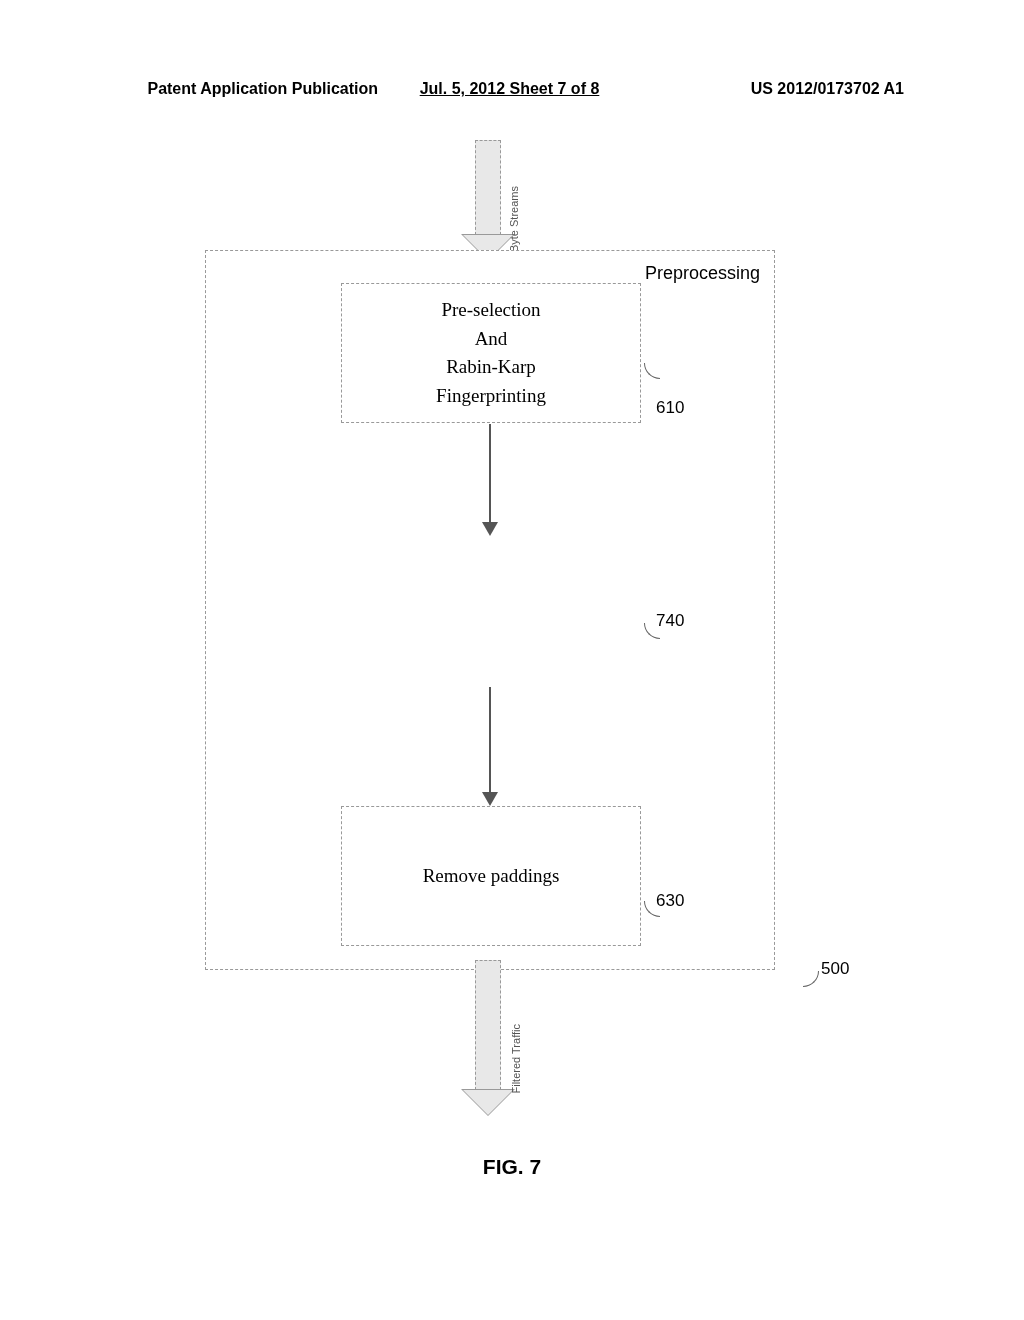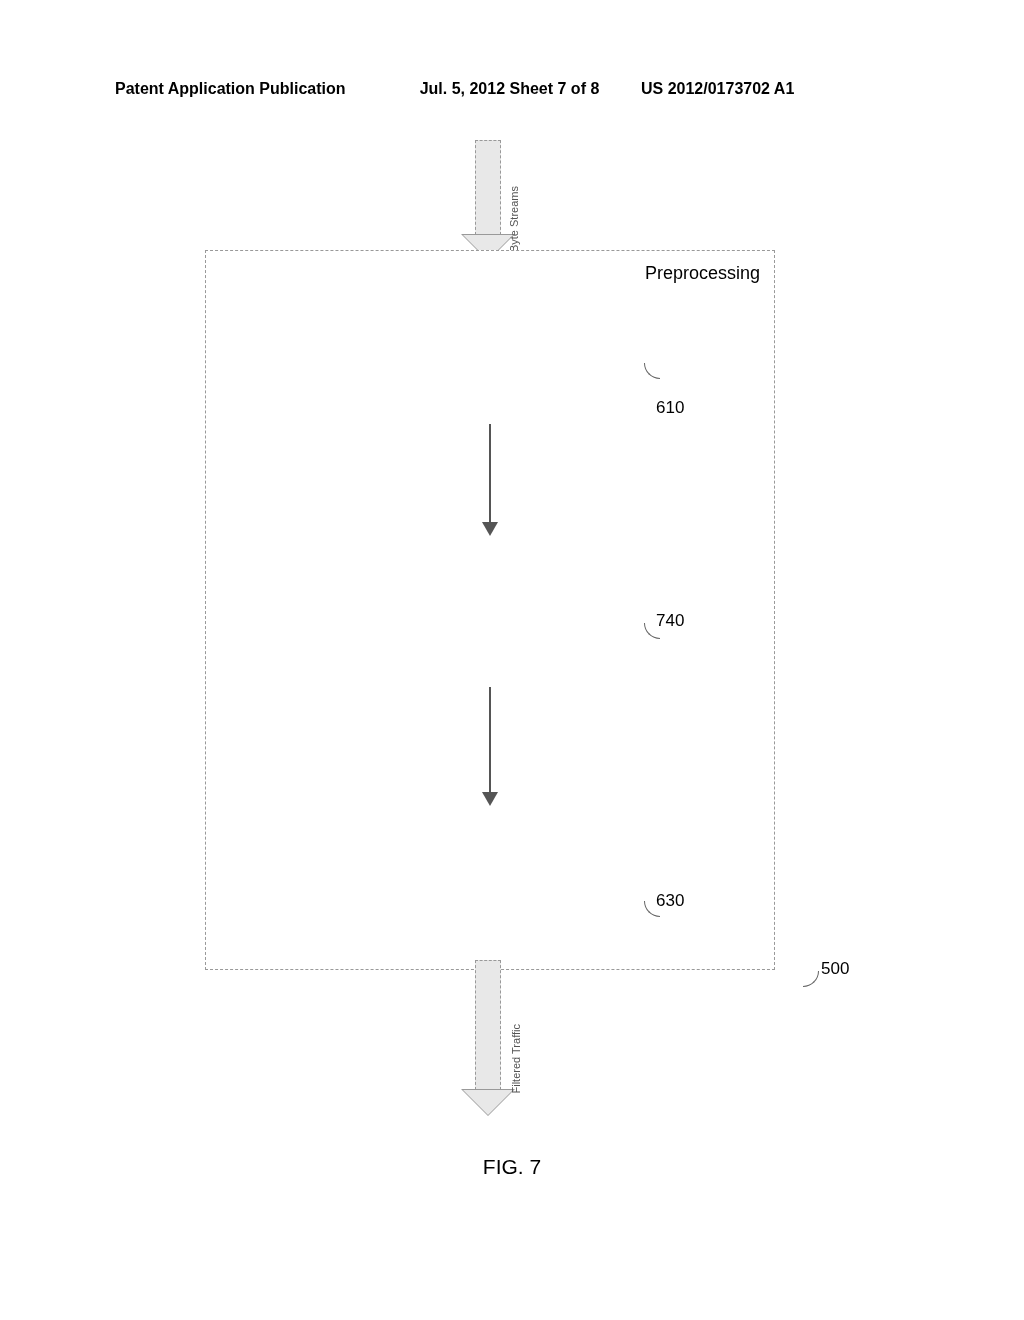--- a/index.html
+++ b/index.html
@@ -15,23 +15,23 @@
       top: 80px;
       left: 0;
       right: 0;
       display: flex;
       justify-content: space-between;
       padding: 0 120px 0 115px;
       font-family: Arial, sans-serif;
       font-weight: bold;
       font-size: 16px;
     }
-    .header-left { flex: 1; text-align: left; }
-    .header-center { flex: 1; text-align: center; }
-    .header-right { flex: 1; text-align: left; }
+    .header-left { flex: 1; text-align: right; }
+    .header-center { flex: 1; text-align: center; text-decoration: underline; }
+    .header-right { flex: 1; text-align: right; }
     .diagram-area {
       position: absolute;
       top: 140px;
       left: 150px;
       width: 700px;
       height: 1000px;
     }
     
     .input-arrow {
       position: absolute;
@@ -227,21 +227,21 @@
       color: #555;
     }
     
     .fig-label {
       position: absolute;
       top: 1155px;
       left: 0;
       width: 1024px;
       text-align: center;
       font-family: Arial, sans-serif;
-      font-weight: normal;
+      font-weight: bold;
       font-size: 21px;
     }
   </style>
 </head>
 <body>
 
 <div class="header">
   <div class="header-left">Patent Application Publication</div>
   <div class="header-center">Jul. 5, 2012    Sheet 7 of 8</div>
   <div class="header-right">US 2012/0173702 A1</div>
@@ -252,36 +252,45 @@
   <div class="input-arrow">
     <div class="input-arrow-shaft"></div>
     <div class="input-arrow-head-outline"></div>
     <div class="input-arrow-head"></div>
     <div class="arrow-label-top">Byte Streams</div>
   </div>
 
   <div class="preproc-box">
     <div class="preproc-title">Preprocessing</div>
 
+    <div class="step-box box1">
+      <span style="white-space:pre-line">Pre-selection
+And
+Rabin-Karp
+Fingerprinting</span>
+    </div>
     <div class="ref ref-610">610</div>
     <div class="leader leader-610"></div>
 
     <div class="conn-arrow conn1">
       <div class="conn-line"></div>
         <div class="conn-head"></div>
     </div>
 
     <div class="ref ref-620">740</div>
     <div class="leader leader-620"></div>
 
     <div class="conn-arrow conn2">
       <div class="conn-line"></div>
         <div class="conn-head"></div>
     </div>
 
+    <div class="step-box box3">
+      <span style="white-space:pre-line">Remove paddings</span>
+    </div>
     <div class="ref ref-630">630</div>
     <div class="leader leader-630"></div>
 
     <div class="ref ref-600">500</div>
     <div class="leader-600"></div>
   </div>
 
   <div class="output-arrow">
     <div class="output-arrow-shaft"></div>
     <div class="output-arrow-head-outline"></div>

